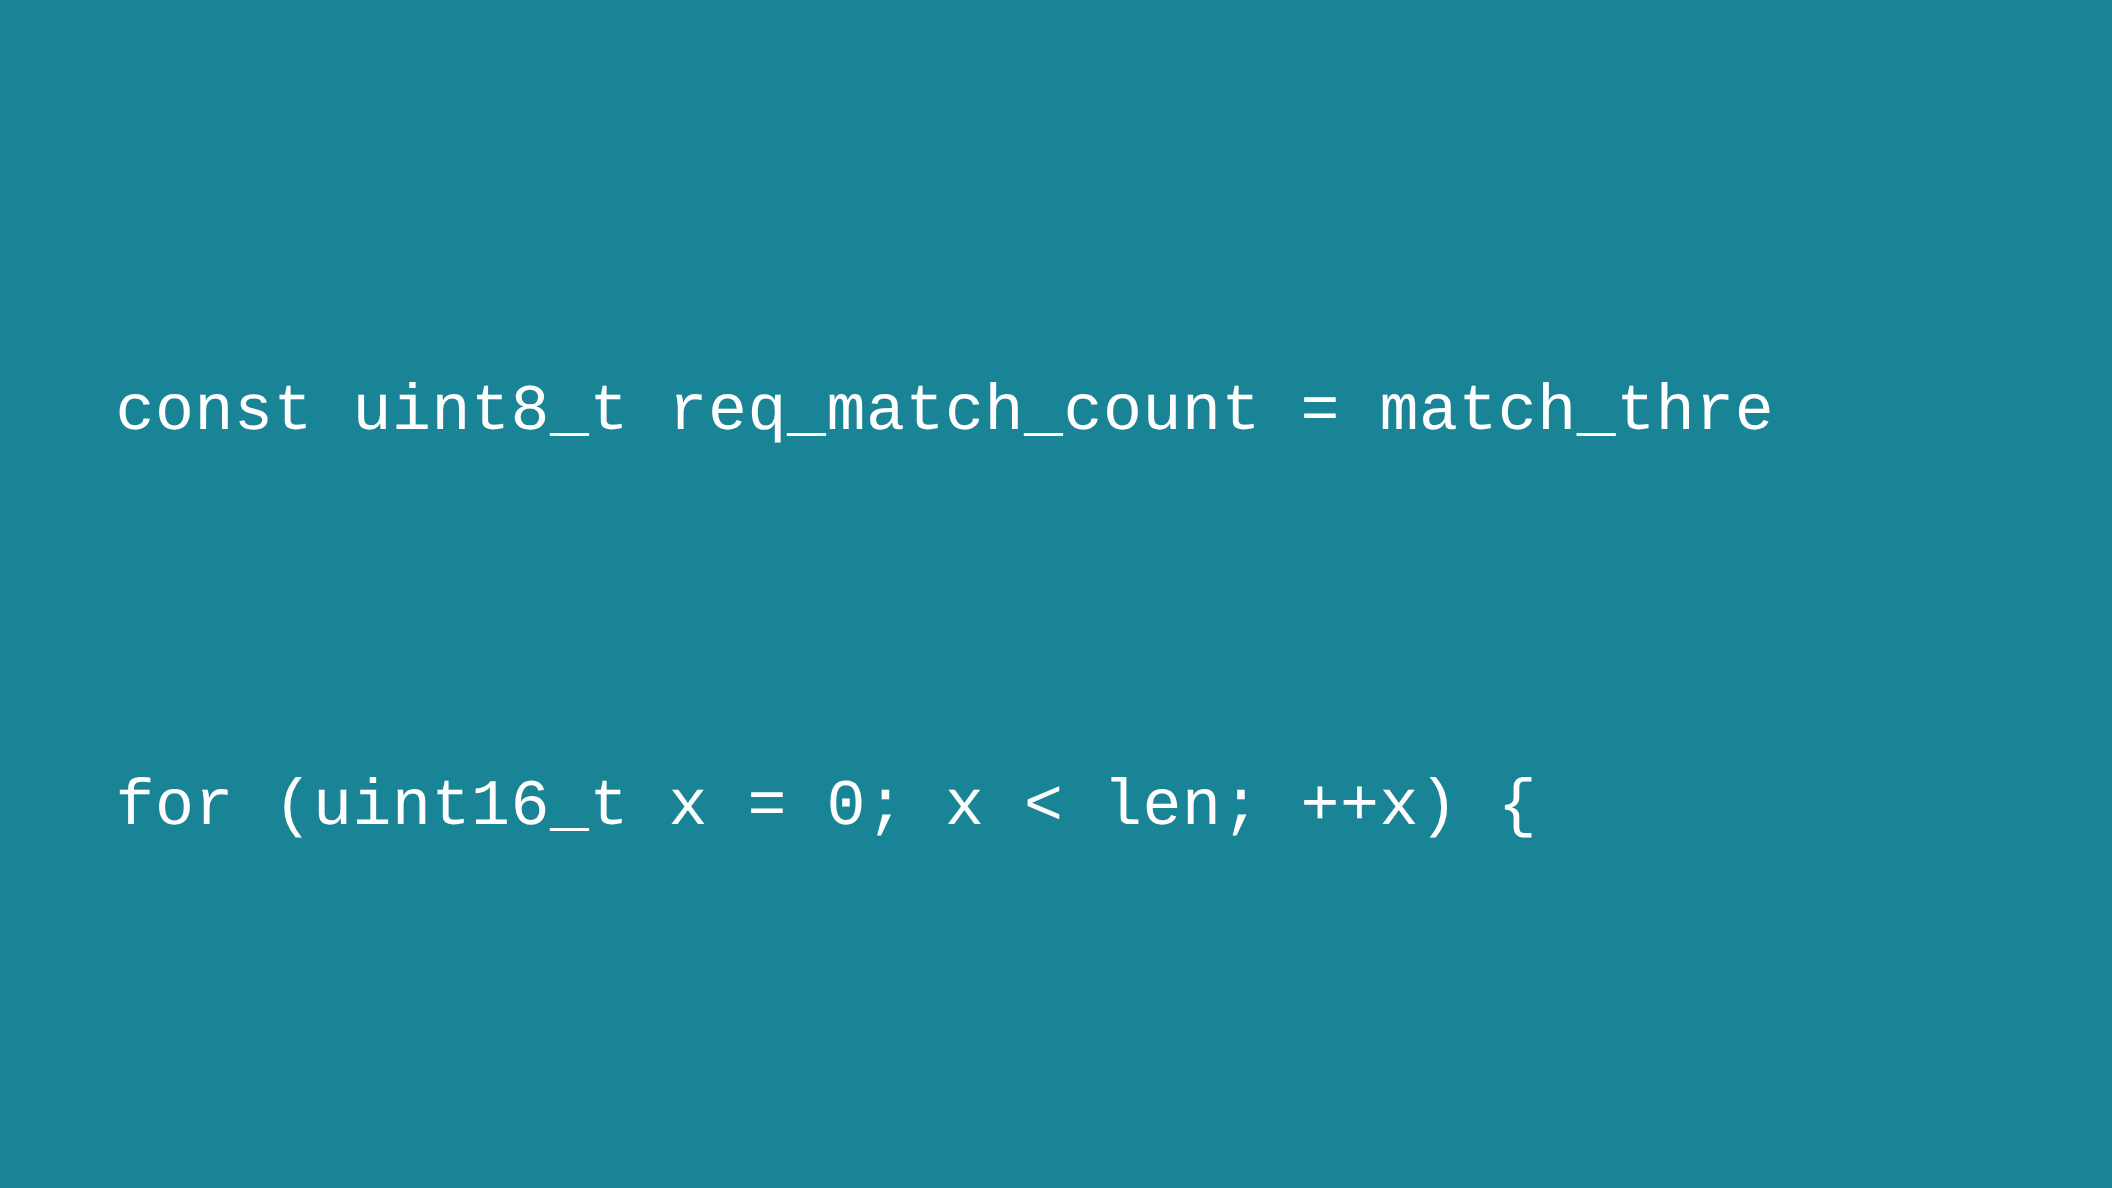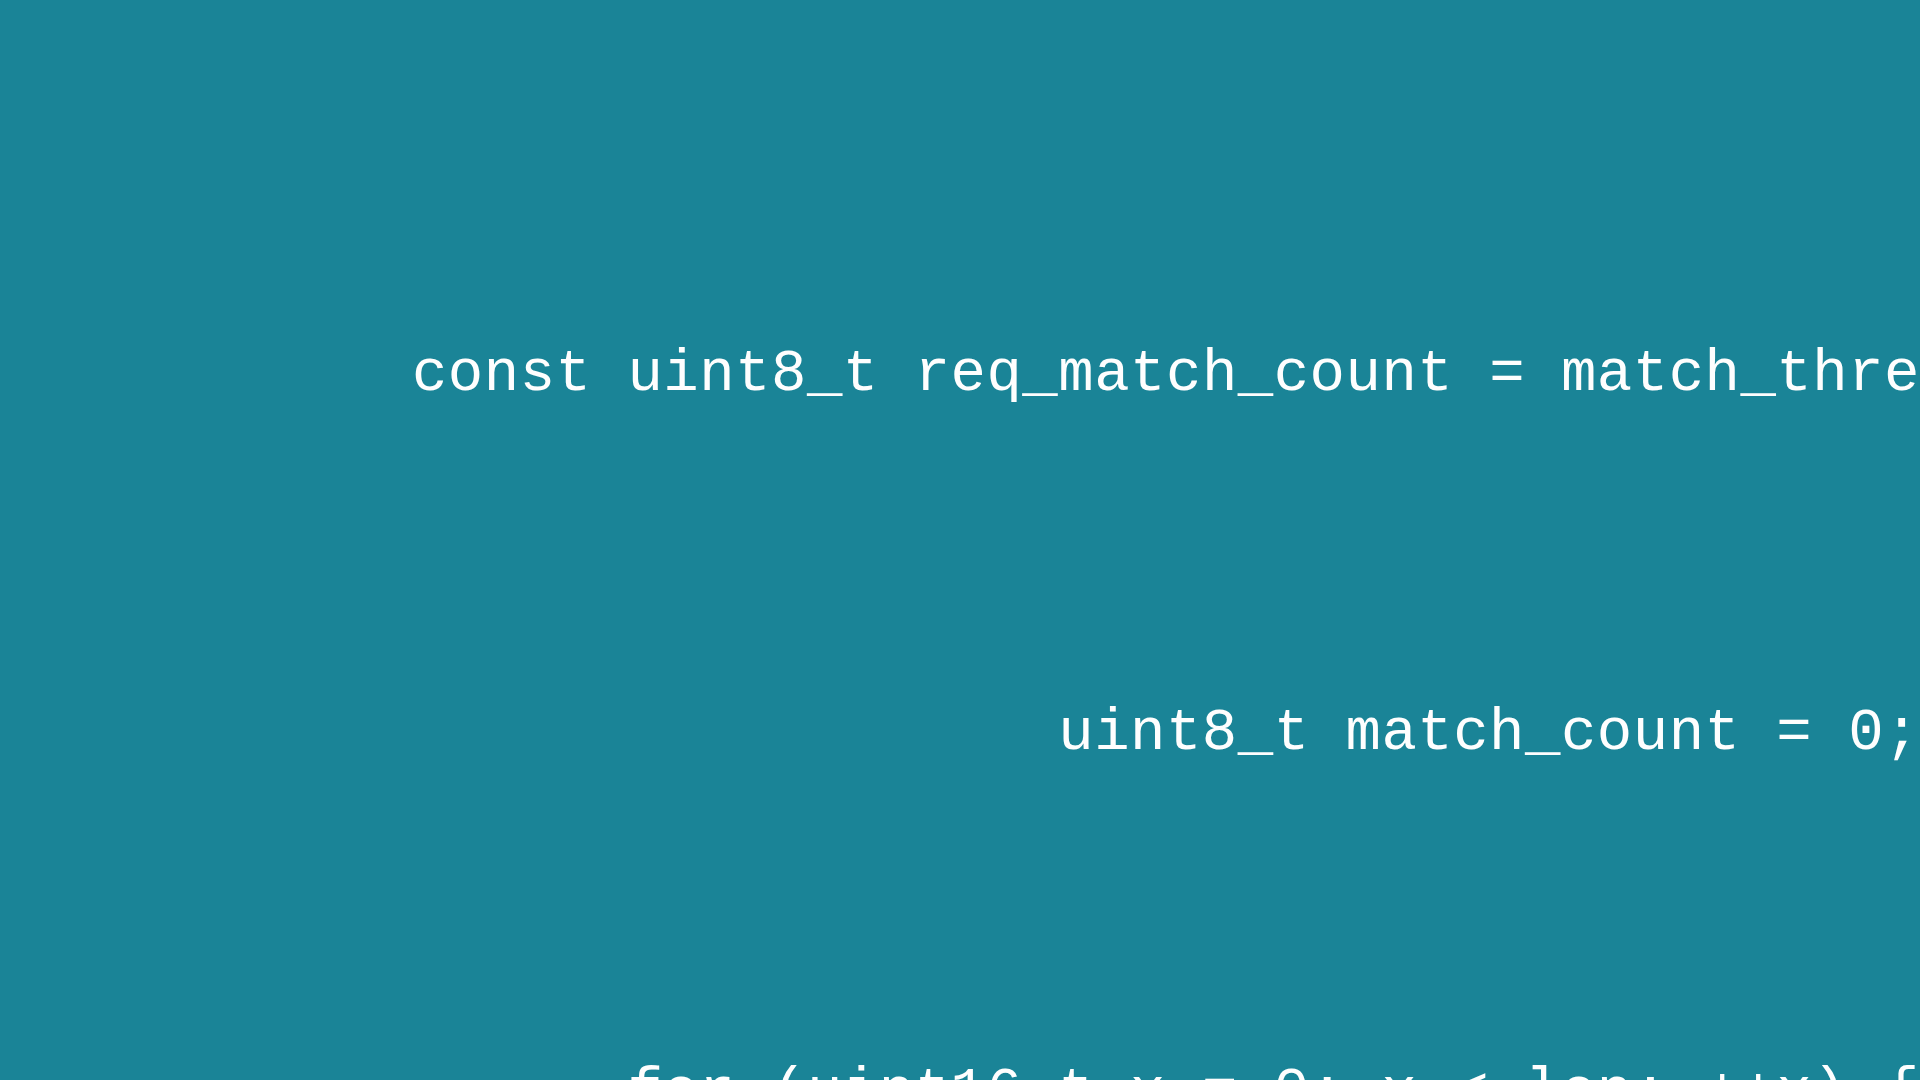--- a/index.html
+++ b/index.html
@@ -18,29 +18,27 @@
       padding: 75px 0 0 105px;
       white-space: pre;
       font-size: 59px;
       line-height: 2.03;
       color: #fefefe;
       font-weight: 400;
       letter-spacing: 0.5px;
     }
     .code-line {
       display: block;
-      text-align: right;
     }
   </style>
 </head>
 <body>
 
 <div class="code-container">
   <span class="code-line"><span>const uint8_t req_match_count = match_thre</span></span>
-  <span class="code-line"><span>uint8_t match_count = 0;</span></span>
   <span class="code-line"><span>for (uint16_t x = 0; x &lt; len; ++x) {</span></span>
   
   
   
   
   
   
 </div>
 
 </body></html>

